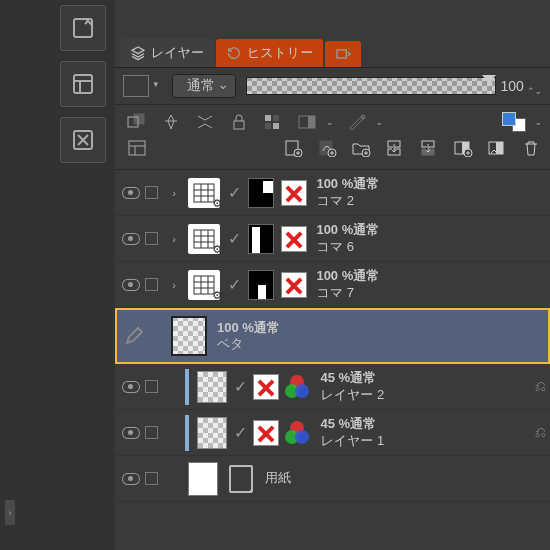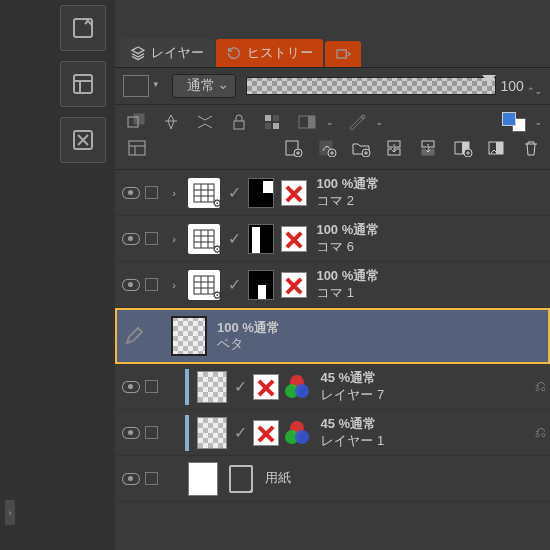--- a/index.html
+++ b/index.html
@@ -436,21 +436,21 @@
           <svg width="22" height="20" viewBox="0 0 22 20">
             <rect x="1" y="1" width="20" height="18" stroke="#333" fill="none"></rect>
             <path d="M1 7h20M1 13h20M8 1v18M15 1v18" stroke="#333"></path>
           </svg>
         </div>
       <span class="chkmark">✓</span>
       <div class="mask-thumb mask-a t3"></div>
       <div class="red-x"></div>
       <div class="layer-text">
         <span class="l1">100 %通常</span>
-        <span>コマ 1</span>
+        <span>コマ 7</span>
       </div>
     </div>
 
     <div class="layer-row sel">
       <div class="vis-col">
           <div class="pencil"><svg viewBox="0 0 20 20">
               <path d="M3 17l2-6 9-9 4 4-9 9-6 2z"></path>
             </svg></div>
         </div>
       <div class="chk-col"></div>
@@ -473,21 +473,21 @@
       <div class="checker-thumb"></div>
       <span class="chkmark">✓</span>
       <div class="red-x"></div>
       <div class="rgb-circ">
           <span class="r"></span>
           <span class="g"></span>
           <span class="b"></span>
         </div>
       <div class="layer-text">
         <span class="l1">45 %通常</span>
-        <span>レイヤー 7</span>
+        <span>レイヤー 2</span>
       </div>
       <span class="edit-handle">⎌</span>
     </div>
 
     <div class="layer-row">
       <div class="vis-col">
           <div class="eye"></div>
         </div>
       <div class="chk-col">
           <div class="chk"></div>

